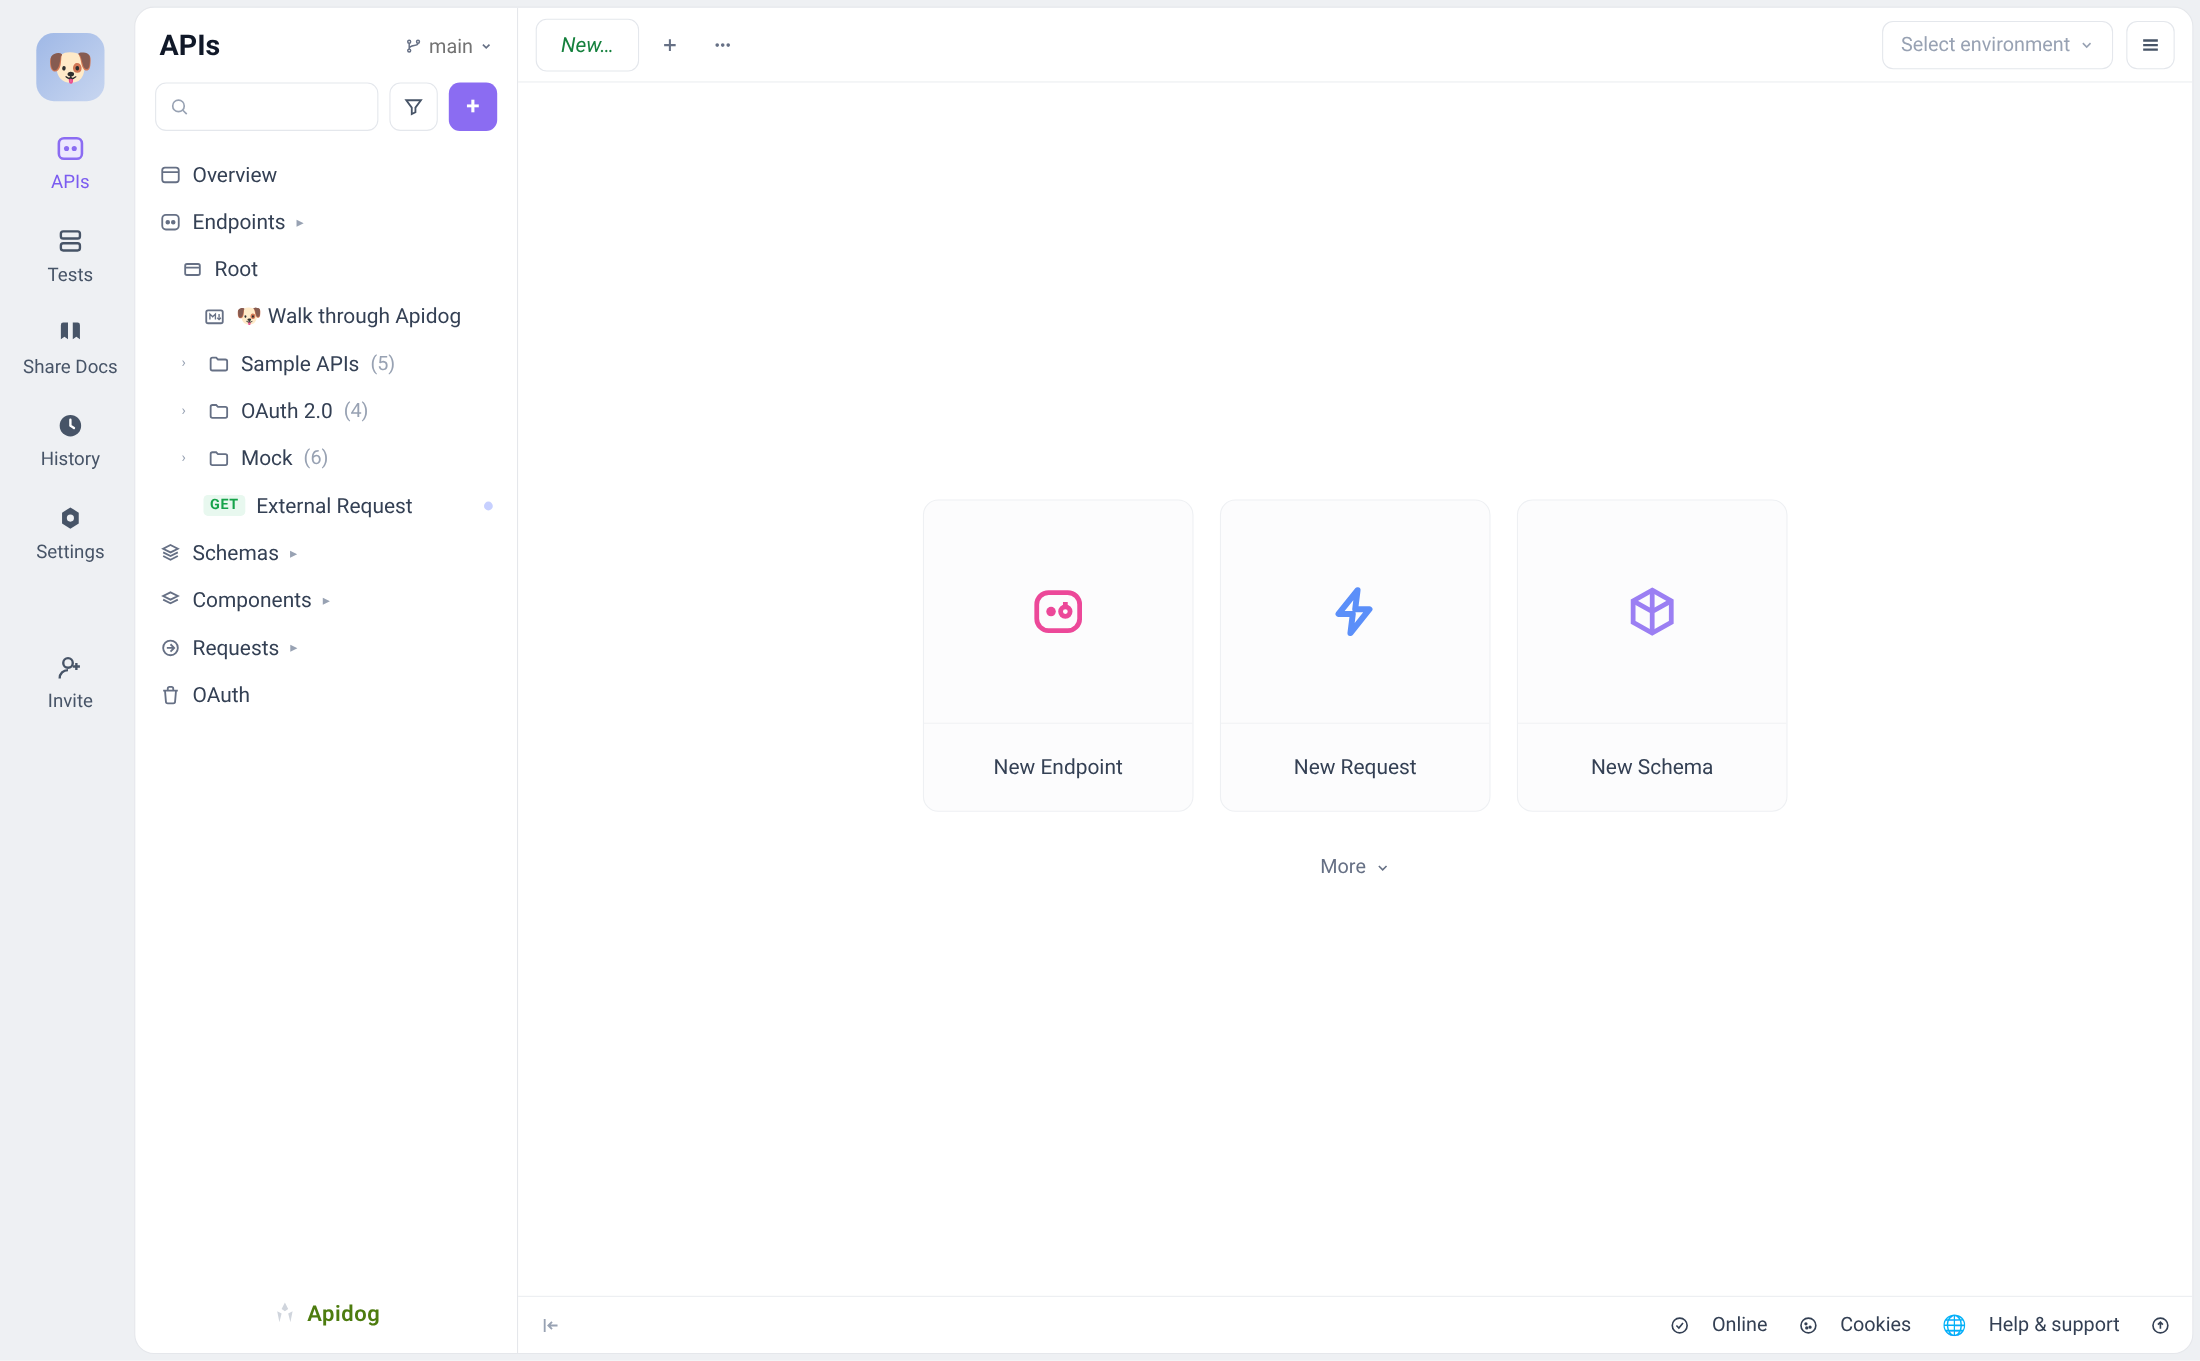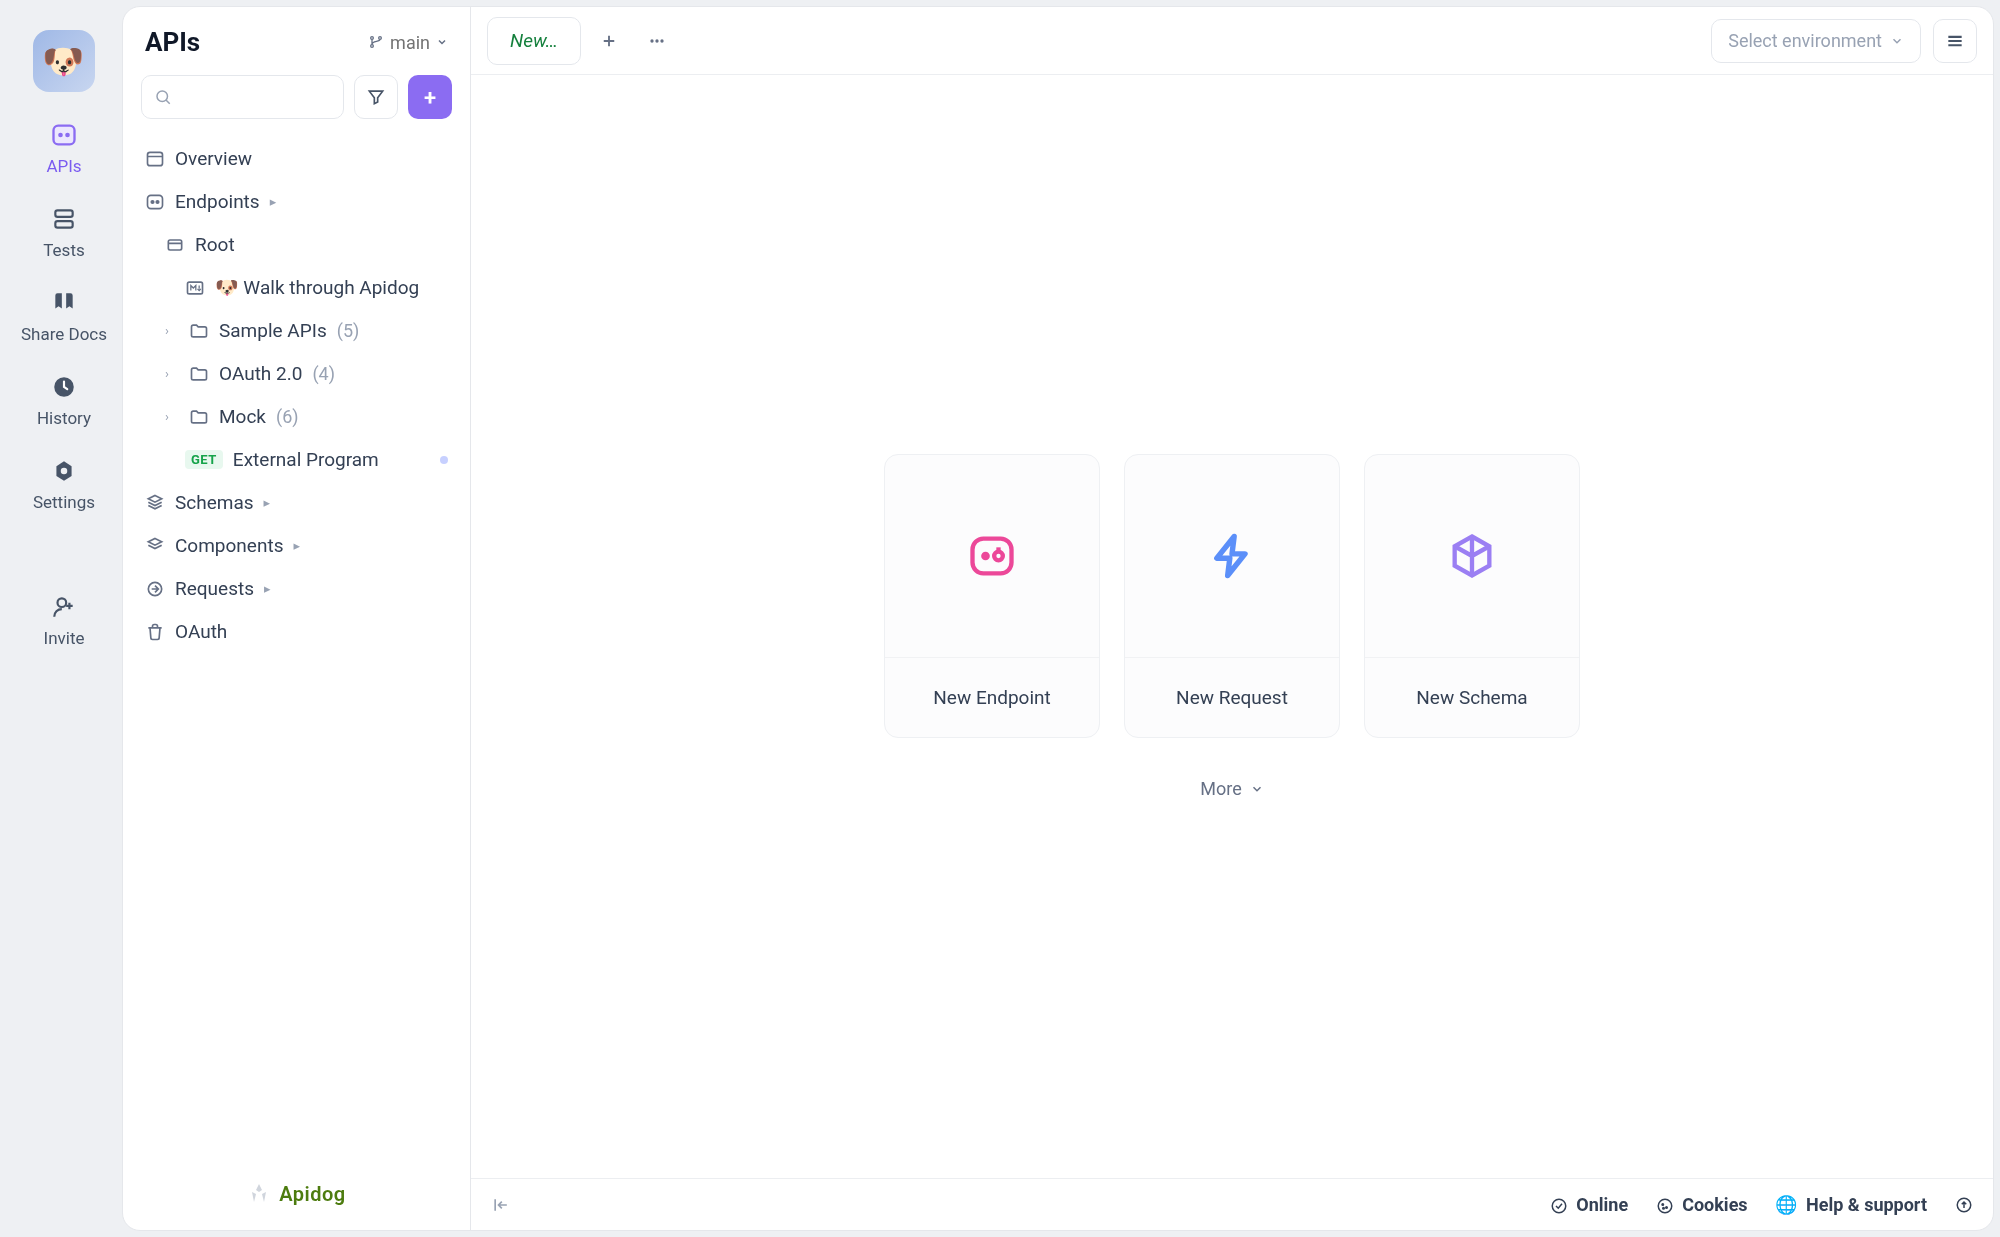--- a/index.html
+++ b/index.html
@@ -43,29 +43,29 @@
   .content { flex:1; display:flex; flex-direction:column;}
   .tabs-bar { height:68px; border-bottom:1px solid #eceef1; display:flex; align-items:center; padding: 10px 16px; gap:8px;}
   .tab { height:48px; border:1px solid #e4e7ec; border-radius:10px; padding:0 22px; display:flex; align-items:center; font-style:italic; color:#15803d; font-size:19px; cursor:pointer; background:#fff;}
   .tab-icon-btn { width:40px; height:40px; display:flex; align-items:center; justify-content:center; color:#667085; cursor:pointer; border-radius:8px;}
   .tabs-right { margin-left:auto; display:flex; align-items:center; gap:12px;}
   .env-select { height:44px; border:1px solid #e4e7ec; border-radius:10px; padding:0 16px; display:flex; align-items:center; gap:8px; color:#98a2b3; font-size:18px; cursor:pointer;}
   .burger { width:44px; height:44px; border:1px solid #e4e7ec; border-radius:10px; display:flex; align-items:center; justify-content:center; cursor:pointer; color:#475467;}
   
   .canvas { flex:1; display:flex; flex-direction:column; align-items:center; justify-content:center; gap:40px;}
   .cards { display:flex; gap:24px;}
-  .card { width:216px; height:284px; border:1px solid #eef0f3; border-radius:14px; background:#fcfcfd; display:flex; flex-direction:column; cursor:pointer;}
+  .card { width:246px; height:284px; border:1px solid #eef0f3; border-radius:14px; background:#fcfcfd; display:flex; flex-direction:column; cursor:pointer;}
   .card-icon-zone { flex:1; display:flex; align-items:center; justify-content:center;}
   .card-label { height:80px; border-top:1px solid #f1f2f4; display:flex; align-items:center; justify-content:center; font-size:19px; color:#344054;}
   .more-row { display:flex; align-items:center; gap:8px; color:#667085; font-size:18px; cursor:pointer;}
   
   .bottom-bar { height:52px; border-top:1px solid #eceef1; display:flex; align-items:center; padding:0 20px; gap:24px; color:#344054; font-size:18px;}
   .bottom-left { color:#98a2b3; cursor:pointer;}
   .bottom-right { margin-left:auto; display:flex; align-items:center; gap:28px;}
-  .bottom-item { display:flex; align-items:flex-end; gap:8px; cursor:pointer;font-weight:bold;}
+  .bottom-item { display:flex; align-items:center; gap:20px; cursor:pointer;}
   
   svg { display:block; }
 </style>
 </head>
 <body>
 
 <div class="app">
 
   <div class="rail">
     <div class="avatar">🐶</div>
@@ -249,21 +249,21 @@
             <svg width="20" height="20" viewBox="0 0 24 24" fill="none" stroke="#667085" stroke-width="2">
                 <path d="M3 7a2 2 0 012-2h4l2 2h8a2 2 0 012 2v8a2 2 0 01-2 2H5a2 2 0 01-2-2V7z"></path>
               </svg>
           </span>
           <span>Mock</span>
           <span class="count">(6)</span>
         </div>
 
         <div class="tree-row indent2">
           <span class="method-get">GET</span>
-          <span>External Program</span>
+          <span>External Request</span>
           <span class="dot-indicator"></span>
         </div>
 
         <div class="tree-row">
           <span class="tree-icon">
             <svg width="20" height="20" viewBox="0 0 24 24" fill="none" stroke="#667085" stroke-width="2">
                 <path d="M12 3l8 4-8 4-8-4 8-4zM4 11l8 4 8-4M4 15l8 4 8-4"></path>
               </svg>
           </span>
           <span>Schemas</span>

